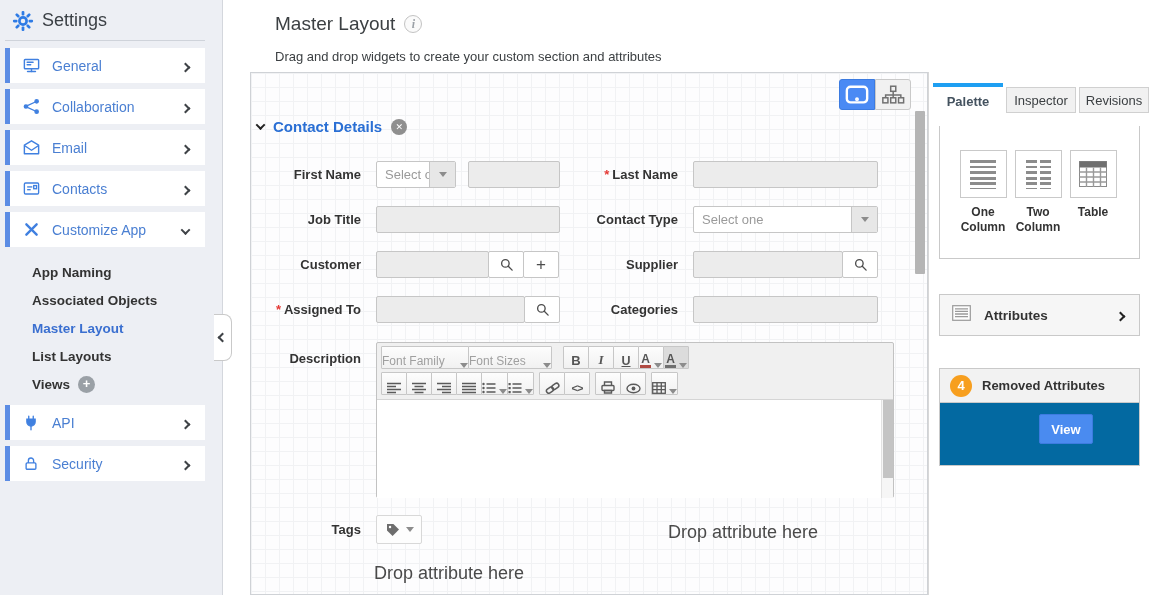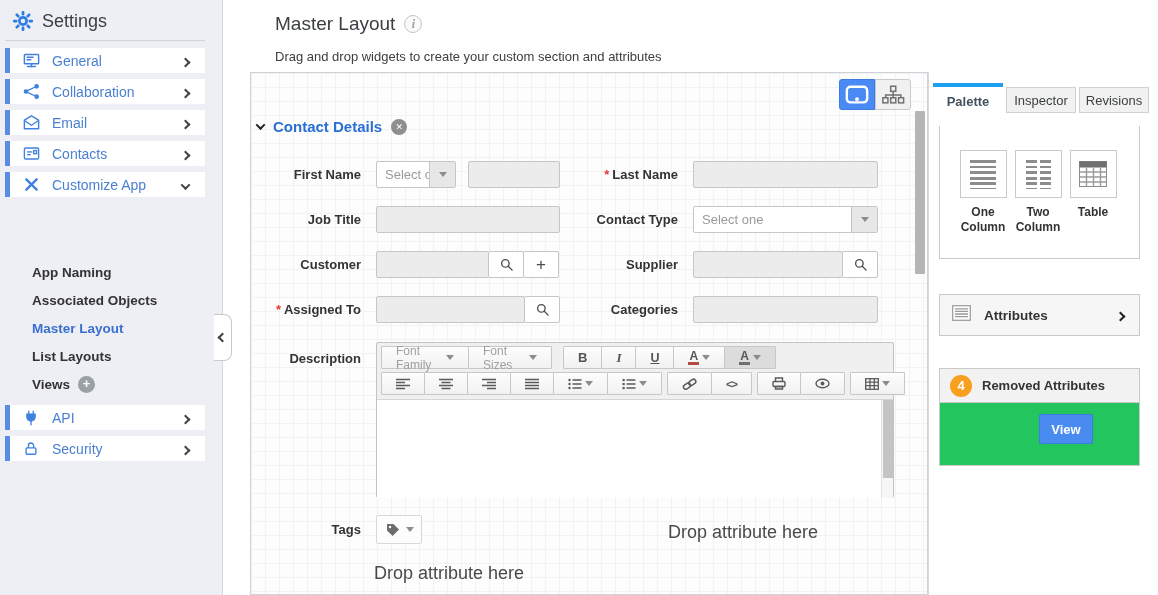--- a/index.html
+++ b/index.html
@@ -1,26 +1,26 @@
 <!DOCTYPE html>
 <html><head>
 <meta charset="utf-8">
 <style>
   *{margin:0;padding:0;box-sizing:border-box}
   html,body{width:1158px;height:595px;overflow:hidden;background:#fff;
     font-family:"Liberation Sans",sans-serif;color:#333;position:relative}
 
   
   .sidebar{position:absolute;left:0;top:0;width:223px;height:595px;background:#edeff4;border-right:1px solid #d4d7dd}
-  .sb-head{position:absolute;left:12px;top:10px;display:flex;align-items:center;gap:8px}
+  .sb-head{position:absolute;left:12px;top:10px;display:flex;align-items:flex-start;gap:8px}
   .sb-title{font-size:18px;color:#3a3f44}
   .sb-divider{position:absolute;left:5px;top:40px;width:200px;border-top:1px solid #cfd3da}
   .sb-menu{position:absolute;left:5px;width:200px}
   .sb-menu.top{top:48px}.sb-menu.bottom{top:405px}
-  .sb-item{height:25px;margin-bottom:6px;background:#fff;border-left:5px solid #5b8ce4;display:flex;align-items:center;cursor:pointer}
+  .sb-item{height:35px;margin-bottom:6px;background:#fff;border-left:5px solid #5b8ce4;display:flex;align-items:center;cursor:pointer}
   .sb-item .ic{width:20px;height:20px;margin-left:11px;display:flex;align-items:center;justify-content:center}
   .sb-item .lbl{color:#4a7fd2;font-size:14px;margin-left:11px}
   .sb-item .chev{margin-left:auto;margin-right:16px}
   .chev-r,.chev-d,.chev-l{display:inline-block;width:7px;height:7px;border-right:2px solid #3f4347;border-bottom:2px solid #3f4347}
   .chev-r{transform:rotate(-45deg)}
   .chev-d{transform:rotate(45deg) translate(-1px,-1px)}
   .chev-l{transform:rotate(135deg)}
   .sb-sub{position:absolute;left:32px;top:258px}
   .sb-sub-item{height:28px;display:flex;align-items:center;font-size:13.5px;font-weight:bold;color:#333;cursor:pointer}
   .sb-sub-item.active{color:#3a6fd0}
@@ -52,21 +52,21 @@
   .sel .sel-txt{flex:1;font-size:13px;color:#9a9a9a;padding-left:8px;white-space:nowrap;overflow:hidden}
   .sel .sel-arrow{width:26px;height:100%;background:#e7e7e7;border-left:1px solid #c6c6c6;display:flex;align-items:center;justify-content:center;flex:none}
   .caret{width:0;height:0;border-left:4px solid transparent;border-right:4px solid transparent;border-top:5px solid #8c8c8c}
   .mini-btn{position:absolute;width:36px;height:27px;background:#fff;border:1px solid #c6c6c6;border-radius:2px;display:flex;align-items:center;justify-content:center;cursor:pointer}
   .plus-glyph{font-size:17px;color:#4d4d4d;line-height:1}
 
   
   .editor{position:absolute;left:125px;top:269px;width:518px;height:156px;border:1px solid #c2c2c2;border-radius:2px;background:#f0f0f0}
   .tb-row{display:flex;align-items:center;padding:3px 4px 0 4px;gap:5px}
   .tb-group{display:flex}
-  .tb-btn{height:23px;min-width:26px;border:1px solid #c7c7c7;background:linear-gradient(#fdfdfd,#f1f1f1);display:flex;align-items:center;justify-content:center;gap:3px;border-radius:1px;margin-left:-1px;padding:0 14px;cursor:pointer}
+  .tb-btn{height:23px;min-width:26px;border:1px solid #c7c7c7;background:linear-gradient(#fdfdfd,#f1f1f1);display:flex;align-items:flex-end;justify-content:center;gap:3px;border-radius:1px;margin-left:-1px;padding:0 0;cursor:pointer}
   .tb-group .tb-btn:first-child{margin-left:0}
   .tb-btn.pressed{background:#dcdcdc}
   .tb-select{width:88px;justify-content:space-between;color:#a0a0a0;font-size:12px;cursor:pointer}
   .tb-b{font-weight:bold;font-size:13px;color:#555}
   .tb-i{font:italic bold 13px "Liberation Serif",serif;color:#555}
   .tb-u{font-size:12.5px;font-weight:bold;color:#555;text-decoration:underline}
   .a-color{font-size:12px;font-weight:bold;color:#555;line-height:12px;border-bottom:3px solid #b04a42;padding:0 1px}
   .a-bg{font-size:12px;font-weight:bold;color:#555;line-height:12px;border-bottom:3px solid #6f6f6f;padding:0 1px}
   .tb-code{font-size:11px;font-weight:bold;color:#555;letter-spacing:-1px}
   .ed-body{position:absolute;left:0;top:56px;width:516px;height:99px;background:#fff;border-top:1px solid #d5d5d5}
@@ -90,21 +90,21 @@
   .pbox-body{border:1px solid #c9c9c9;border-top:none;background:#fff}
   .widgets{display:flex;padding:24px 0 0 19px;gap:7px}
   .widget{width:48px;display:flex;flex-direction:column;align-items:center;cursor:pointer}
   .wbox{width:47px;height:48px;border:1px solid #c9c9c9;background:#fff;display:flex;align-items:center;justify-content:center;gap:3px}
   .wlabel{margin-top:7px;font-size:12px;font-weight:bold;color:#333;text-align:center;line-height:15px}
   .icon-lines{width:26px;height:29px;background:repeating-linear-gradient(#8c8c8c 0 2.8px,transparent 2.8px 5.6px)}
   .icon-lines.half{width:11px}
   .rm-head{height:35px;background:#f2f2f2;border:1px solid #c9c9c9;display:flex;align-items:center}
   .badge{width:22px;height:22px;border-radius:50%;background:#f79f1f;color:#fff;font-size:13px;font-weight:bold;display:flex;align-items:center;justify-content:center;margin-left:10px}
   .rm-title{font-size:13px;font-weight:bold;color:#333;margin-left:10px}
-  .rm-body{height:63px;border:1px solid #c9c9c9;border-top:none;background:#22c55e;position:relative}
+  .rm-body{height:63px;border:1px solid #c9c9c9;border-top:none;background:#0369a1;position:relative}
   .view-btn{position:absolute;left:99px;top:11px;width:54px;height:30px;background:#4a8bf0;border:1px solid #3c7be0;border-radius:2px;color:#fff;font-size:13px;font-weight:bold;display:flex;align-items:center;justify-content:center;cursor:pointer}
 </style>
 </head>
 <body>
 
 <div class="sidebar">
   <div class="sb-head">
     <svg width="22" height="22" viewBox="0 0 24 24">
       <g fill="#2e7be5">
         <circle cx="12" cy="12" r="5.4"></circle>

